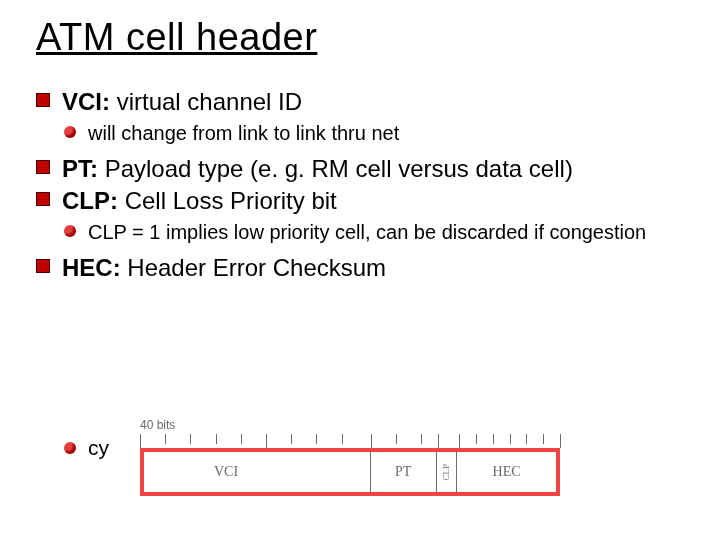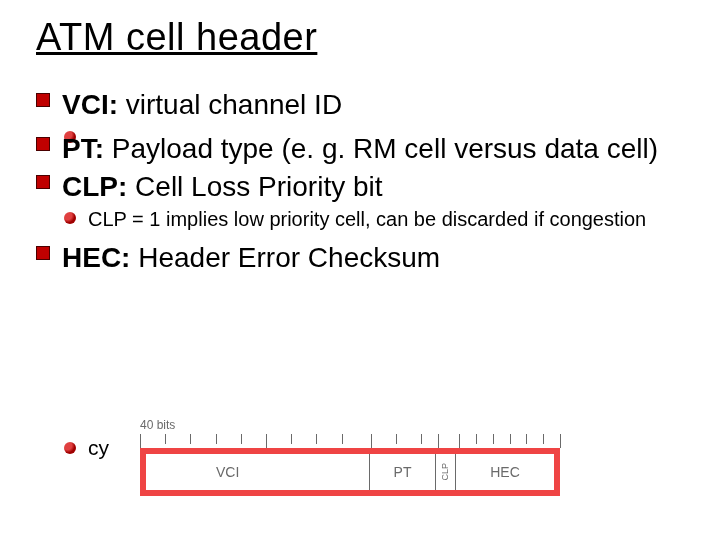--- a/index.html
+++ b/index.html
@@ -22,21 +22,21 @@
     margin: 0 0 28px 0;
     letter-spacing: 0.5px;
   }
   .list {
     margin: 0;
     padding: 0;
   }
   .item-l1 {
     position: relative;
     padding-left: 26px;
-    font-size: 28px;
+    font-size: 24px;
     line-height: 1.28;
     margin: 2px 0 2px 0;
   }
   .item-l2 {
     position: relative;
     padding-left: 52px;
     font-size: 20px;
     line-height: 1.3;
     margin: 0 0 8px 0;
   }
@@ -93,22 +93,23 @@
     height: 10px;
     background: #6a6a6a;
   }
   .ruler .tall {
     height: 14px;
   }
   .fields {
     display: flex;
     width: 100%;
     height: 48px;
-    border: 6px solid #ef4444;
-    box-sizing: border-box;
+    border: 4px solid #ef4444;
+    box-sizing: border-box;
+    font-family: Liberation Serif, serif;
   }
   .field {
     display: flex;
     align-items: center;
     justify-content: center;
     border-right: 1px solid #6a6a6a;
     box-sizing: border-box;
     color: #6a6a6a;
     font-size: 14px;
   }
@@ -160,20 +161,21 @@
     <h1 class="title">ATM cell header</h1>
 
     <div class="list">
 
       <div class="item-l1">
         <span class="bullet-box"></span>
         <span class="bold">VCI:</span><span> virtual channel ID</span>
       </div>
       <div class="item-l2">
         <span class="bullet-circle"></span>
+        <span>will change from link to link thru net</span>
       </div>
 
       <div class="item-l1">
         <span class="bullet-box"></span>
         <span class="bold">PT:</span><span> Payload type (e. g. RM cell versus data cell)</span>
       </div>
 
       <div class="item-l1">
         <span class="bullet-box"></span>
         <span class="bold">CLP:</span><span> Cell Loss Priority bit</span>

